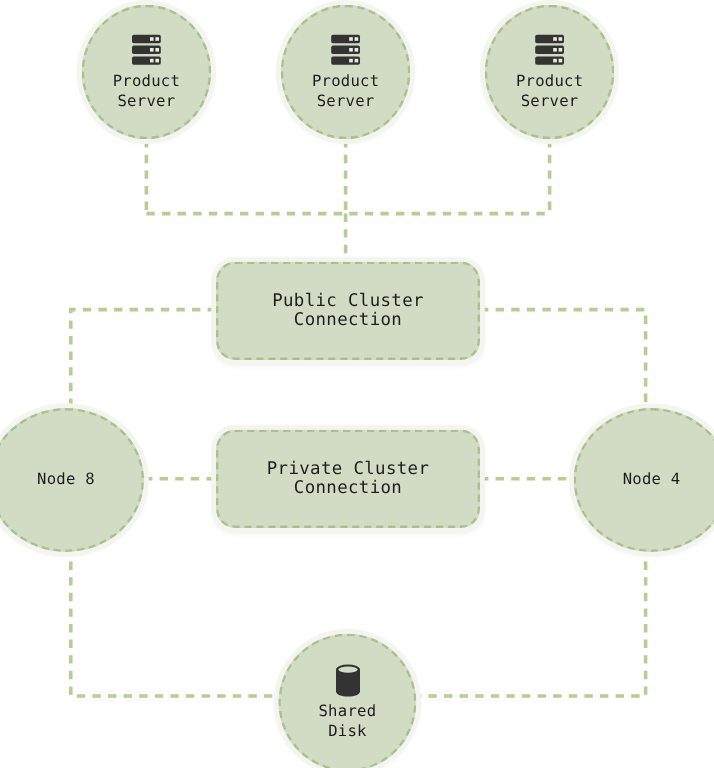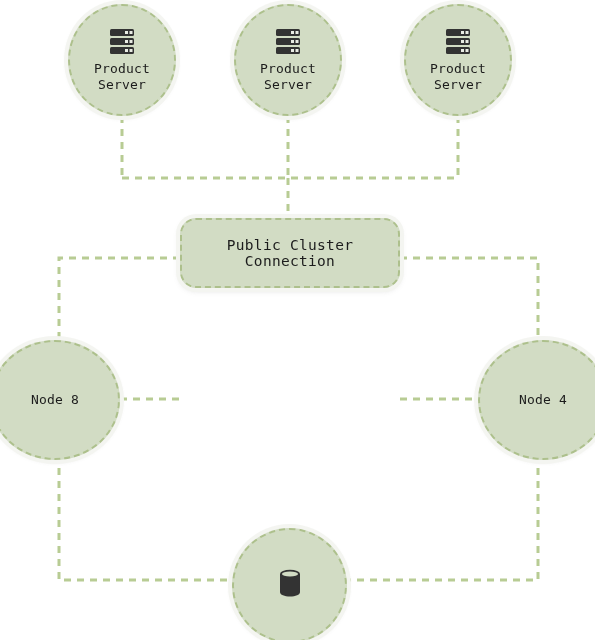--- a/index.html
+++ b/index.html
@@ -59,21 +59,21 @@
   }
   .node-icon {
     display: block;
     margin-bottom: 5px;
     line-height: 0;
   }
   
   #server-1 { left: 68px;  top: 4px;   width: 108px; height: 112px; }
   #server-2 { left: 234px; top: 4px;   width: 108px; height: 112px; }
   #server-3 { left: 404px; top: 4px;   width: 108px; height: 112px; }
-  #public-cluster-connection  { left: 180px; top: 218px; width: 220px; height: 70px; }
+  #public-cluster-connection  { left: 180px; top: 218px; width: 220px; height: 82px; }
   #private-cluster-connection { left: 180px; top: 358px; width: 220px; height: 82px; }
   #node-1 { left: -10px;  top: 340px; width: 130px; height: 120px; }
   #node-2 { left: 478px;  top: 340px; width: 130px; height: 120px; }
   #shared-disk { left: 232px; top: 528px; width: 115px; height: 115px; }
 </style>
 </head>
 <body>
 
 <div id="diagram-canvas">
 
@@ -165,32 +165,37 @@
       </svg>
     </span>
     <span class="node-label">Product
 Server</span>
   </div>
 
   <div class="node rounded-box" id="public-cluster-connection">
     <span class="box-label">Public Cluster Connection</span>
   </div>
 
+  <div class="node rounded-box" id="private-cluster-connection">
+    <span class="box-label">Private Cluster Connection</span>
+  </div>
 
   <div class="node circle" id="node-1">
     <span class="node-label">Node 8</span>
   </div>
 
   <div class="node circle" id="node-2">
     <span class="node-label">Node 4</span>
   </div>
 
   <div class="node circle" id="shared-disk">
     <span class="node-icon">
       <svg width="22" height="28" viewBox="0 0 22 28">
         <path fill="#333333" d="M1,5 L1,23 C1,25.8 5.5,27.5 11,27.5 C16.5,27.5 21,25.8 21,23 L21,5 Z"></path>
         <ellipse cx="11" cy="5" rx="10" ry="4.2" fill="#333333"></ellipse>
         <ellipse cx="11" cy="5" rx="8" ry="2.6" fill="#d2dcc4"></ellipse>
       </svg>
     </span>
+    <span class="node-label">Shared
+Disk</span>
   </div>
 
 </div>
 
 </body></html>

